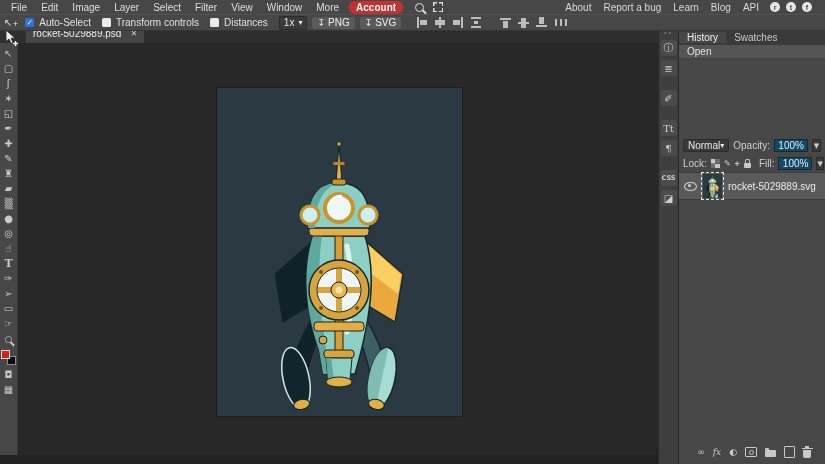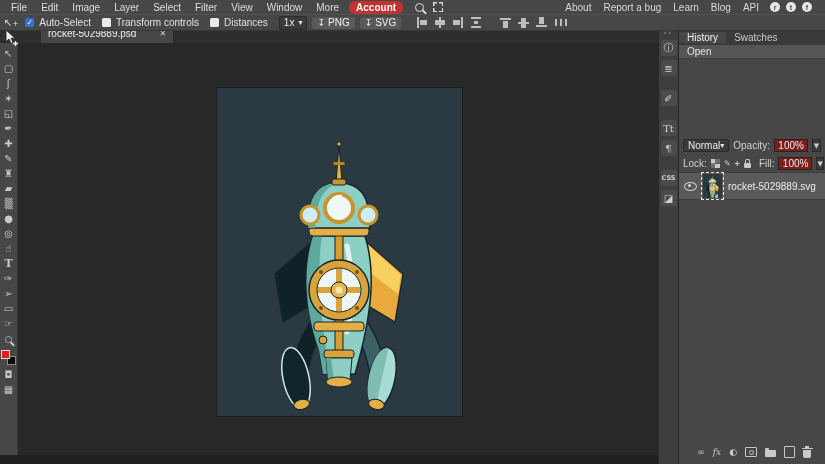--- a/index.html
+++ b/index.html
@@ -41,22 +41,22 @@
   .mini-select{background:#3a3a3a;border:1px solid #2b2b2b;border-radius:2px;height:12px;
                display:inline-flex;align-items:center;gap:4px;padding:0 4px;color:#e8e8e8}
   .dl-btn{background:#5a5a5a;border-radius:2px;height:12px;display:inline-flex;align-items:center;
           gap:3px;padding:0 5px;color:#f0f0f0}
   .dl-btn .glyph{font-size:9px}
   .alignicons{display:flex;align-items:center;gap:6px;margin-left:10px}
   .alignicons svg{display:block}
   
   .tabbar{position:absolute;left:0;top:30px;width:658px;height:13px;background:#2e2e2e;
           display:flex;align-items:flex-end}
-  .doc-tab{margin-left:41px;height:20px;background:#464646;display:flex;align-items:center;
-           gap:23px;padding:0 7px;color:#ececec}
+  .doc-tab{margin-left:26px;height:20px;background:#464646;display:flex;align-items:center;
+           gap:9px;padding:0 7px;color:#ececec}
   .tab-close{color:#cfcfcf;font-size:8px}
   
   .toolbox{position:absolute;left:0;top:43px;width:18px;height:412px;background:#474747;
            border-right:1px solid #383838;display:flex;flex-direction:column;align-items:center;
            padding-top:3px;box-sizing:border-box}
   .tool{width:16px;height:15px;display:flex;align-items:center;justify-content:center;
         color:#c9c9c9;font-size:10px;flex:none}
   .tool.serif{font-family:"DejaVu Serif",serif;font-weight:700;font-size:11px}
   .tool.magtool{position:relative;font-size:9px}
   .tool.magtool::after{content:'';position:absolute;width:5px;height:1.5px;background:#c9c9c9;
@@ -89,21 +89,21 @@
   .panel-tab.active{background:#474747;color:#efefef}
   .history-section{height:106px;display:flex;flex-direction:column;flex:none}
   .history-entry{height:13px;display:flex;align-items:center;padding:0 8px;color:#e4e4e4;flex:none}
   .history-entry.selected{background:#555;border-bottom:1px solid #3f3f3f}
   .layers-section{flex:1;display:flex;flex-direction:column;min-height:0}
   .lp-row1{height:19px;display:flex;align-items:center;gap:4px;padding:0 4px;flex:none}
   .blend-select{width:64px;height:13px;background:#3a3a3a;border:1px solid #2b2b2b;border-radius:2px;
                 display:flex;align-items:center;padding:0 4px;color:#e8e8e8;box-sizing:border-box}
   .blend-select .glyph{margin-left:auto;font-size:8px}
   .lp-label{color:#d0d0d0}
-  .val-box{height:11px;min-width:26px;background:#7f1d1d;border:1px solid #242424;padding:0 3px;
+  .val-box{height:11px;min-width:26px;background:#0c4a6e;border:1px solid #242424;padding:0 3px;
            display:inline-flex;align-items:center;justify-content:flex-end;color:#e8e8e8}
   .dd{width:11px;height:11px;background:#3a3a3a;border:1px solid #2b2b2b;display:inline-flex;
       align-items:center;justify-content:center;font-size:7px;color:#ccc}
   .lp-row2{height:17px;display:flex;align-items:center;gap:4px;padding:0 4px;flex:none;
            border-bottom:1px solid #3c3c3c}
   .lockicons{display:flex;align-items:center;gap:4px;margin-right:4px}
   .ic-checker{width:9px;height:9px;flex:none;background:
       linear-gradient(90deg,#c9c9c9 50%,#6e6e6e 50%) left top/100% 50% no-repeat,
       linear-gradient(90deg,#6e6e6e 50%,#c9c9c9 50%) left bottom/100% 50% no-repeat}
   .ic-sm{color:#c9c9c9;font-size:8px}

